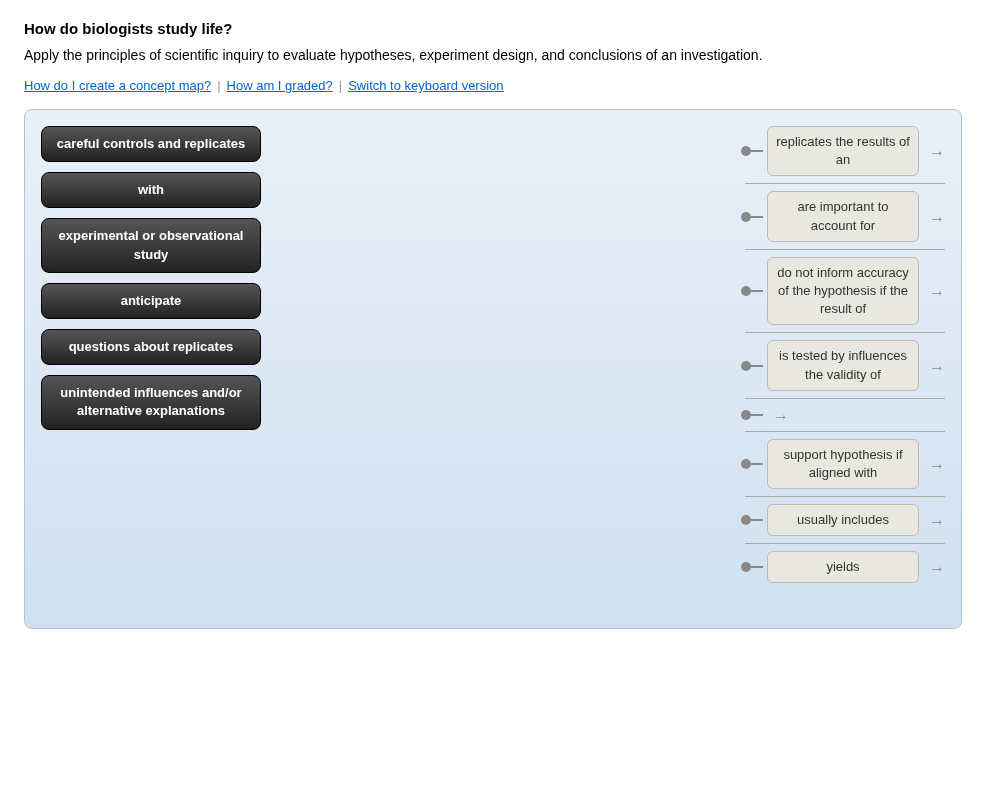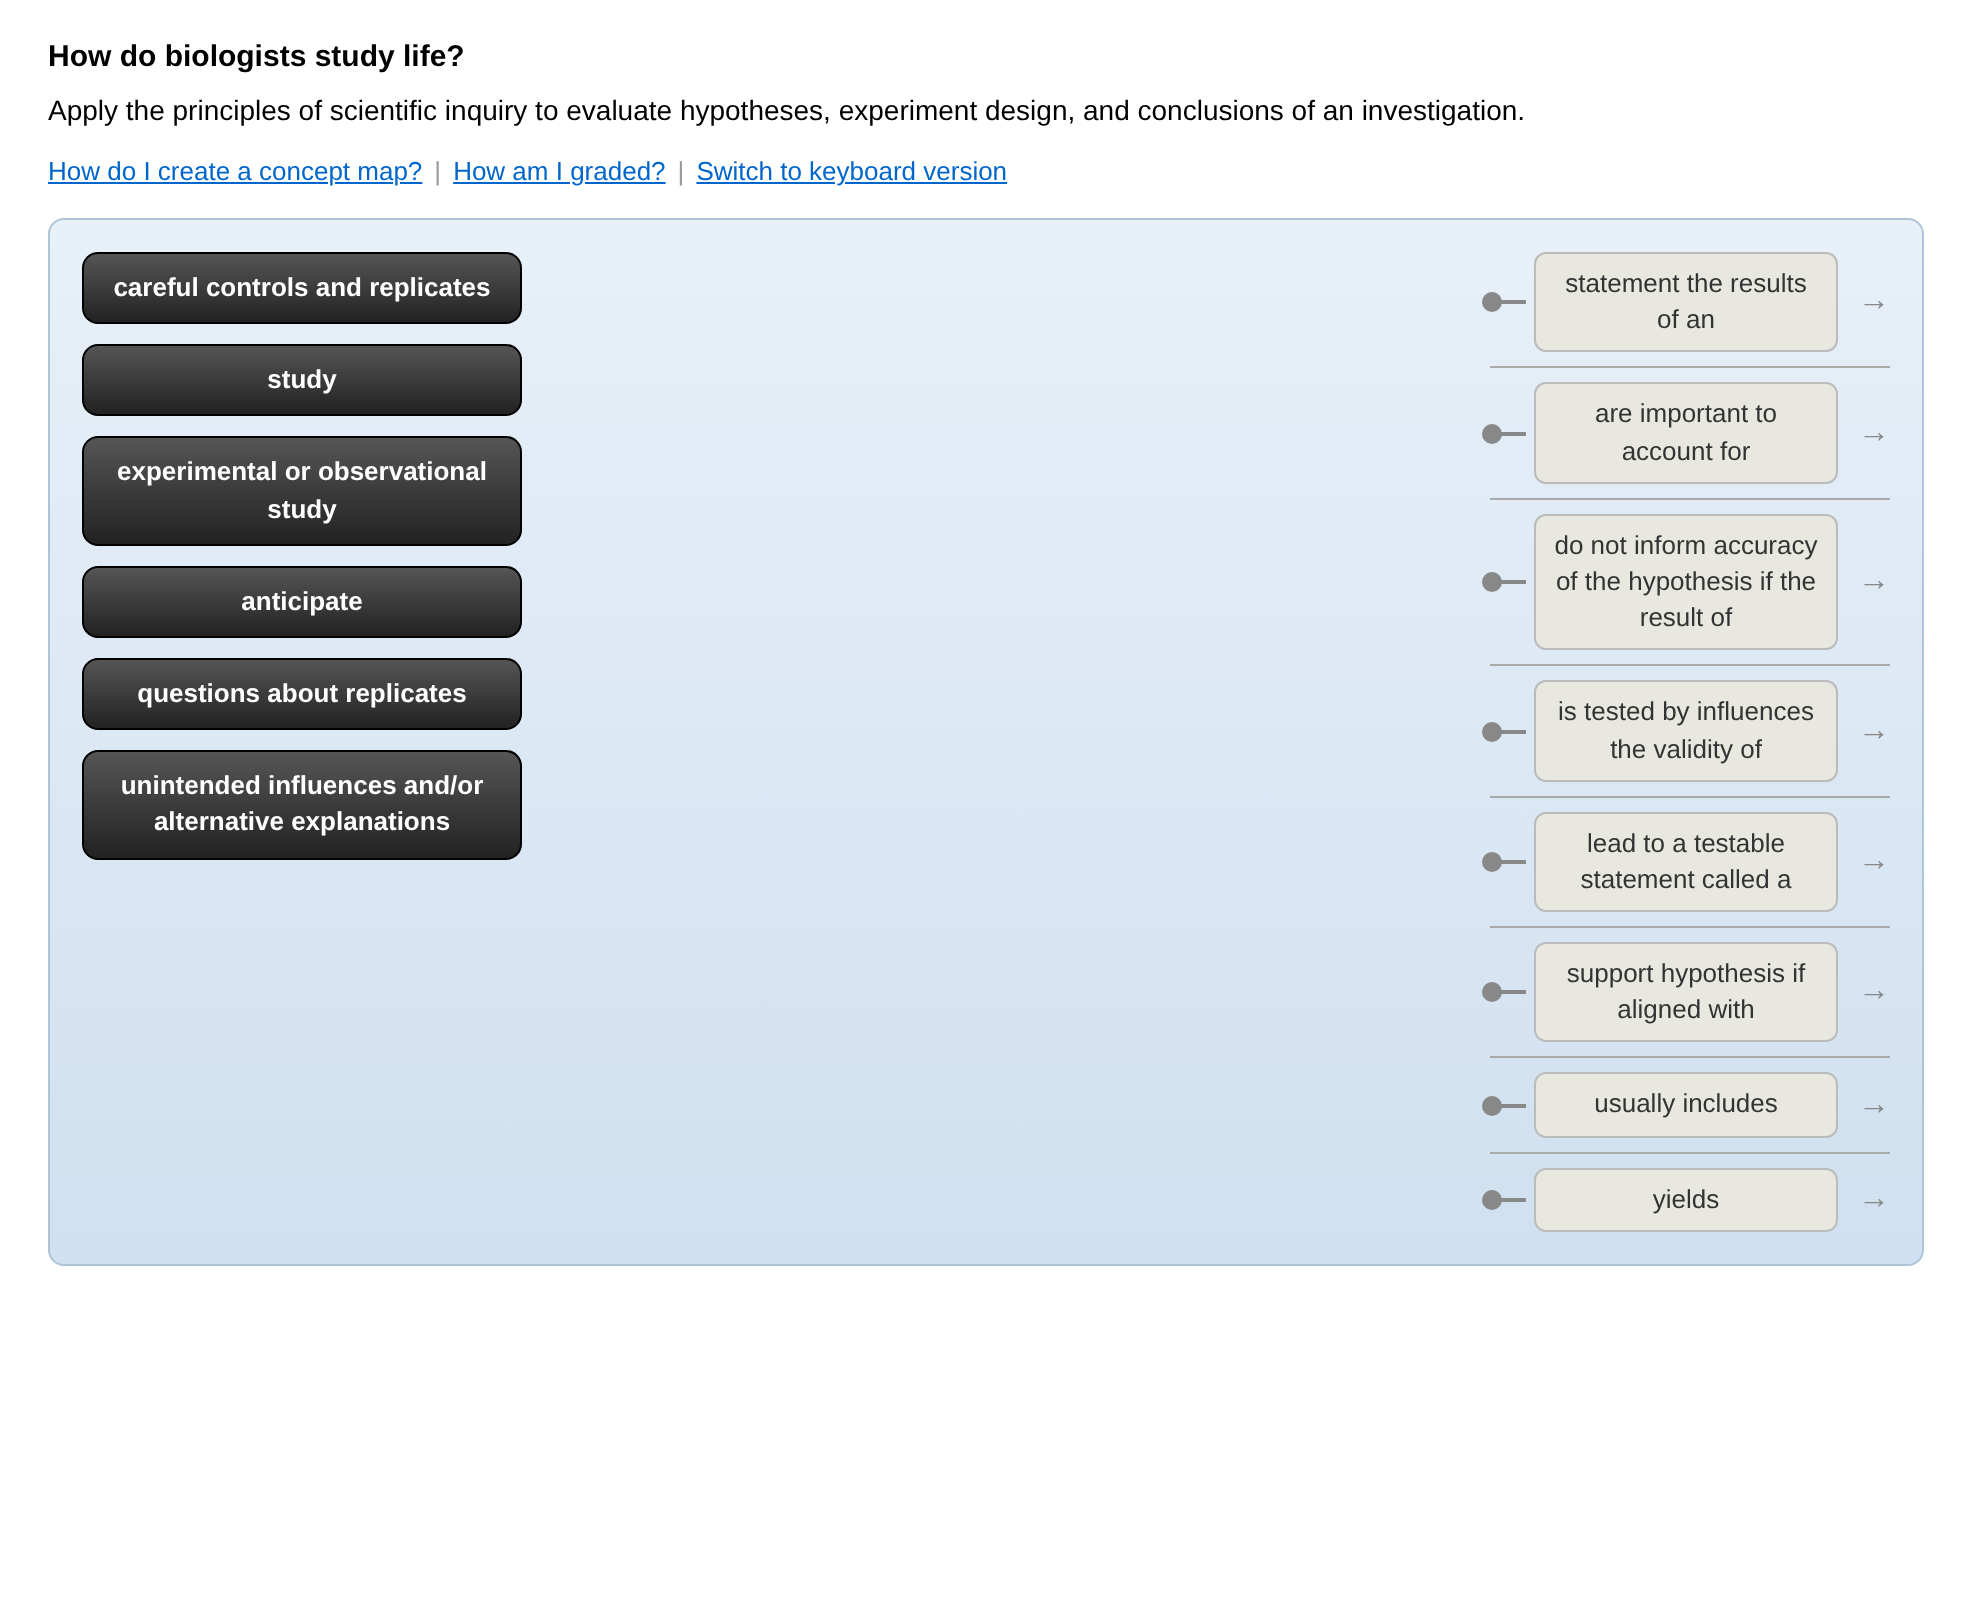--- a/index.html
+++ b/index.html
@@ -157,35 +157,35 @@
   <span class="separator">|</span>
   <a>How am I graded?</a>
   <span class="separator">|</span>
   <a>Switch to keyboard version</a>
 </div>
 
 <div class="concept-map-container">
 
   <div class="left-panel">
     <div class="concept-item">careful controls and replicates</div>
-    <div class="concept-item">study</div>
+    <div class="concept-item">with</div>
     <div class="concept-item">experimental or observational study</div>
     <div class="concept-item">anticipate</div>
     <div class="concept-item">questions about replicates</div>
     <div class="concept-item">unintended influences and/or alternative explanations</div>
   </div>
 
   <div class="middle-panel">
   </div>
 
   <div class="right-panel">
 
     <div class="relation-item">
       <div class="relation-connector-left"></div>
-      <div class="relation-box">statement the results of an</div>
+      <div class="relation-box">replicates the results of an</div>
       <div class="relation-arrow">→</div>
     </div>
 
     <div class="divider-line"></div>
 
     <div class="relation-item">
       <div class="relation-connector-left"></div>
       <div class="relation-box">are important to account for</div>
       <div class="relation-arrow">→</div>
     </div>
@@ -203,21 +203,20 @@
     <div class="relation-item">
       <div class="relation-connector-left"></div>
       <div class="relation-box">is tested by influences the validity of</div>
       <div class="relation-arrow">→</div>
     </div>
 
     <div class="divider-line"></div>
 
     <div class="relation-item">
       <div class="relation-connector-left"></div>
-      <div class="relation-box">lead to a testable statement called a</div>
       <div class="relation-arrow">→</div>
     </div>
 
     <div class="divider-line"></div>
 
     <div class="relation-item">
       <div class="relation-connector-left"></div>
       <div class="relation-box">support hypothesis if aligned with</div>
       <div class="relation-arrow">→</div>
     </div>

